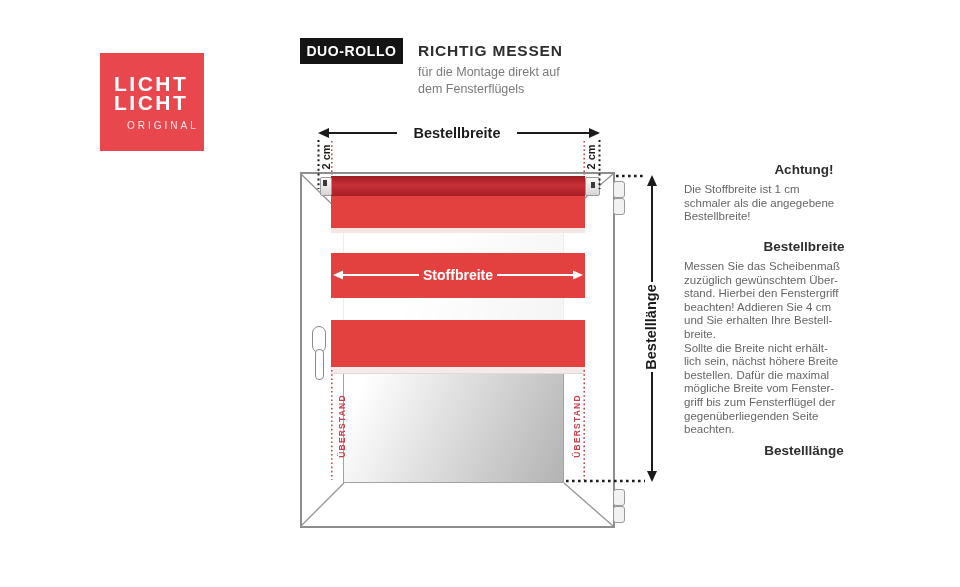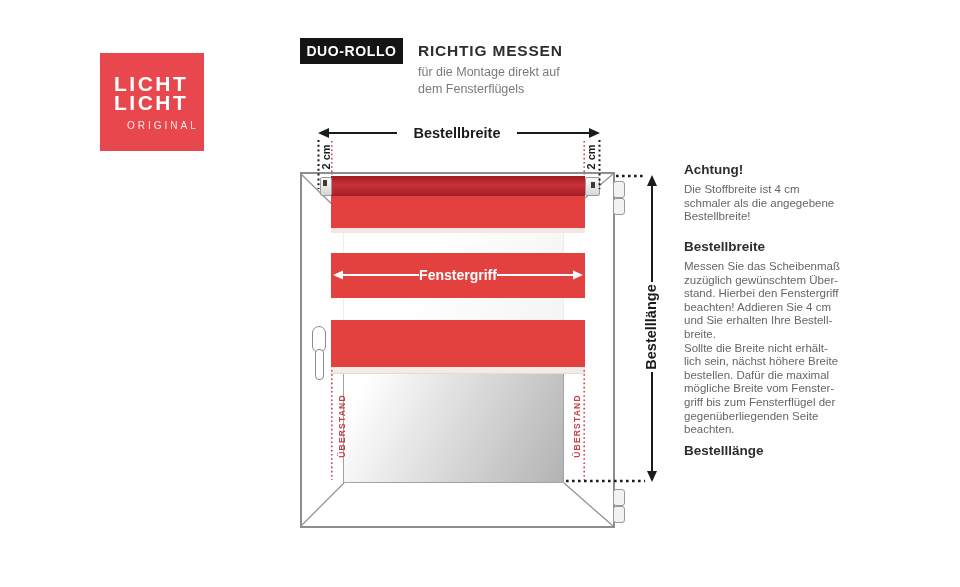--- a/index.html
+++ b/index.html
@@ -62,21 +62,21 @@
   .lbl-stoffbreite{left:408px;top:267px;width:100px;font-size:14px;color:#ffffff;}
   .rot{transform:rotate(-90deg);}
   .lbl-2cm{width:40px;font-size:11px;}
   .lbl-2cm-left{left:306px;top:151px;} .lbl-2cm-right{left:571px;top:151px;}
   .lbl-ueberstand{width:80px;font-size:8.5px;letter-spacing:1.2px;color:var(--dotted-red,#C9414B);}
   .lbl-ueberstand-left{left:302px;top:421px;} .lbl-ueberstand-right{left:537px;top:421px;}
   .lbl-bestelllaenge{left:591px;top:319px;width:120px;font-size:14.5px;}
 
   
   .info-col .sec{position:absolute;left:684px;width:240px;}
-  .sec h3{margin:0 0 6px 0;font-size:13.5px;font-weight:bold;color:var(--heading-text,#2E2E2E);}
+  .sec h3{margin:0 0 6px 0;font-size:13.5px;font-weight:bold;color:var(--heading-text,#2E2E2E);text-align:center;}
   .sec p{margin:0;font-size:11.5px;line-height:13.6px;color:var(--body-text,#666666);
          white-space:pre-line;}
   .sec-achtung{top:162px;} .sec-bestellbreite{top:239px;} .sec-bestelllaenge{top:443px;}
 </style>
 </head>
 <body>
 
 <div id="stage">
 
   <div class="abs logo">
@@ -161,31 +161,31 @@
       <polygon points="652,482 647,471 657,471" stroke="none"></polygon>
     </g>
 
     <g stroke="#1b1b1b" stroke-width="2.6" stroke-dasharray="2.6 3.4" fill="none">
       <path d="M616,176 H645"></path>
         <path d="M566,481 H645"></path>
     </g>
   </svg>
 
   <div class="abs lbl lbl-bestellbreite">Bestellbreite</div>
-  <div class="abs lbl lbl-stoffbreite">Fenstergriff</div>
+  <div class="abs lbl lbl-stoffbreite">Stoffbreite</div>
   <div class="abs lbl rot lbl-2cm lbl-2cm-left">2 cm</div>
   <div class="abs lbl rot lbl-2cm lbl-2cm-right">2 cm</div>
   <div class="abs lbl rot lbl-ueberstand lbl-ueberstand-left">ÜBERSTAND</div>
   <div class="abs lbl rot lbl-ueberstand lbl-ueberstand-right">ÜBERSTAND</div>
   <div class="abs lbl rot lbl-bestelllaenge">Bestelllänge</div>
 
   <div class="info-col">
     <div class="sec sec-achtung">
       <h3>Achtung!</h3>
-      <p>Die Stoffbreite ist 4 cm
+      <p>Die Stoffbreite ist 1 cm
 schmaler als die angegebene
 Bestellbreite!</p>
     </div>
     <div class="sec sec-bestellbreite">
       <h3>Bestellbreite</h3>
       <p>Messen Sie das Scheibenmaß
 zuzüglich gewünschtem Über-
 stand. Hierbei den Fenstergriff
 beachten! Addieren Sie 4 cm
 und Sie erhalten Ihre Bestell-

